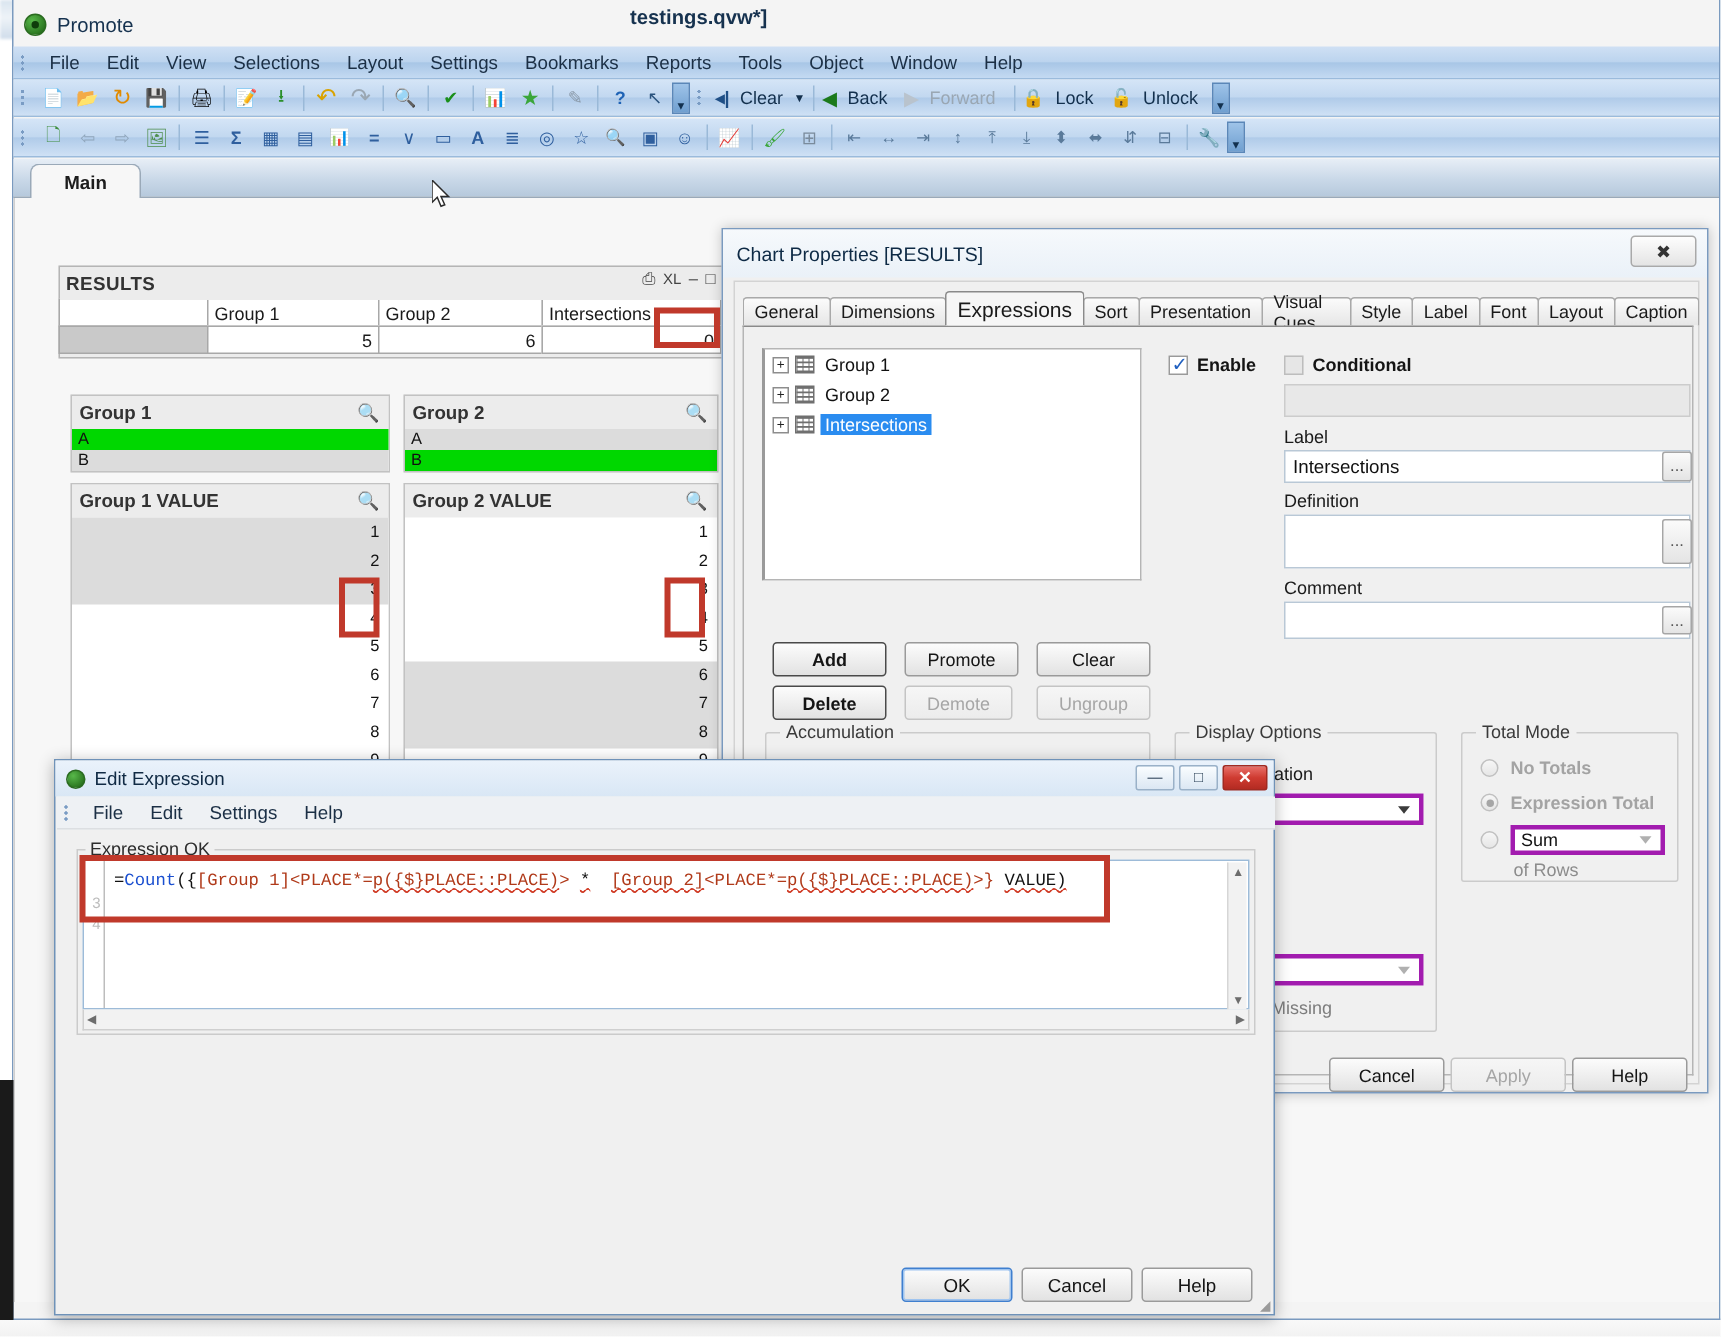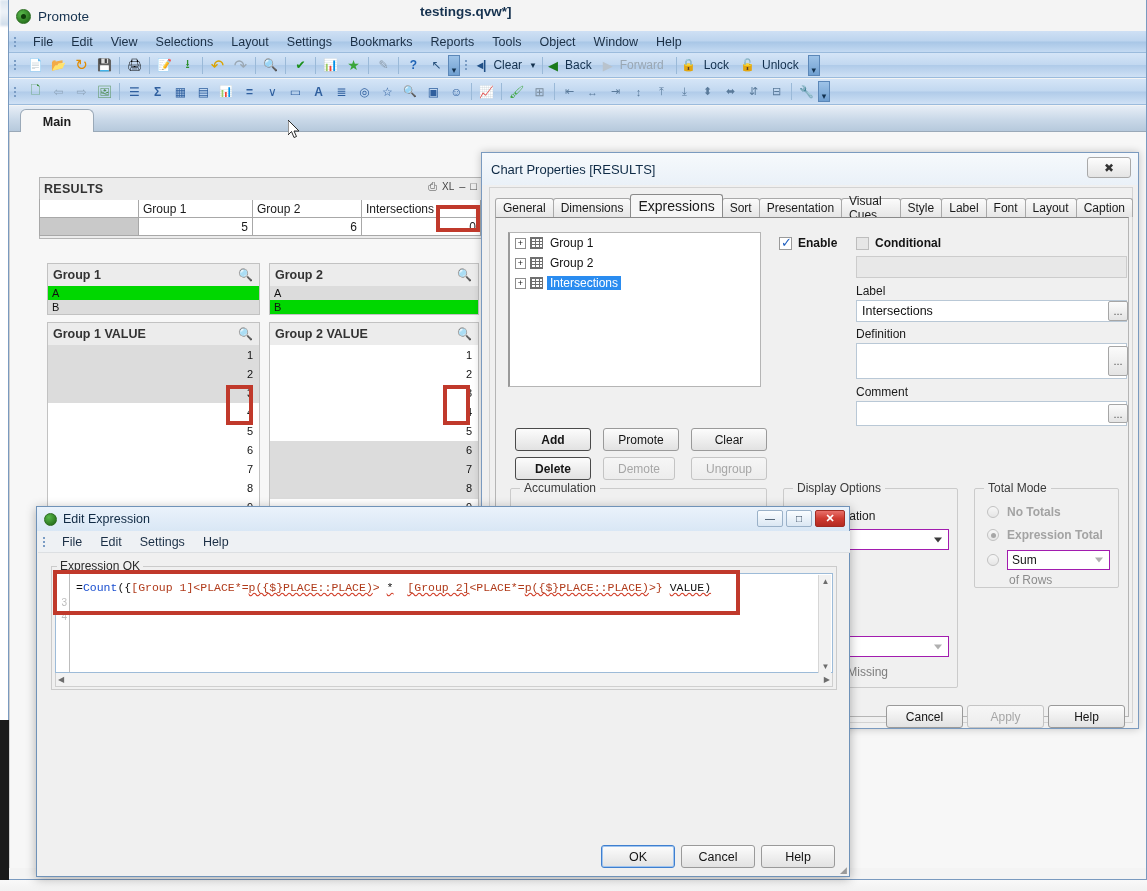--- a/index.html
+++ b/index.html
@@ -297,21 +297,21 @@
   .txtfield.grey{ background:#e8e8e8;border-color:#cccccc; }
   .ellipsis-btn{
     position:absolute;width:20px;
     background:linear-gradient(180deg,#fbfbfb,#e4e4e4);
     border:1px solid #a6a6a6;border-radius:2px;
     display:flex;align-items:center;justify-content:center;
     font-size:11px;color:#555;
   }
   .fieldlabel{ position:absolute;font-size:12px;color:#1a1a1a; }
   .combo{
-    position:absolute;background:#fff;border:1px solid #a21caf;
+    position:absolute;background:#fff;border:3px solid #a21caf;
     display:flex;align-items:center;padding:0 4px;font-size:12px;color:#111;
   }
   .combo .caret{ position:absolute;right:6px;top:50%;transform:translateY(-50%);
     width:0;height:0;border-left:4px solid transparent;border-right:4px solid transparent;
     border-top:5px solid #3b3b3b; }
   .combo.dim .caret{ border-top-color:#b0b0b0; }
 
   
   #edit-expr{
     position:absolute;left:36px;top:506px;width:814px;height:371px;

